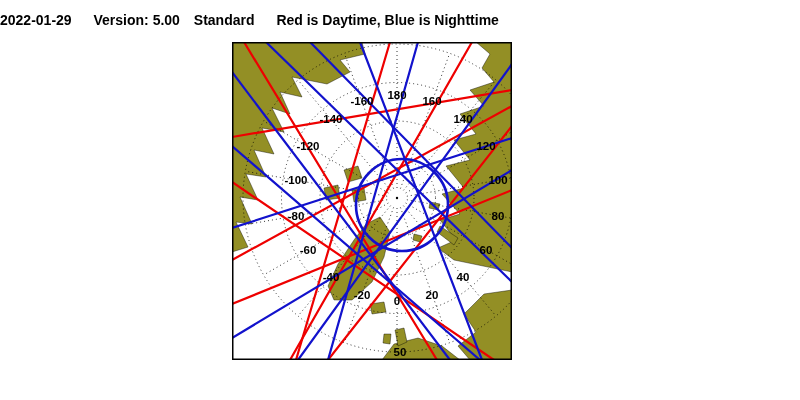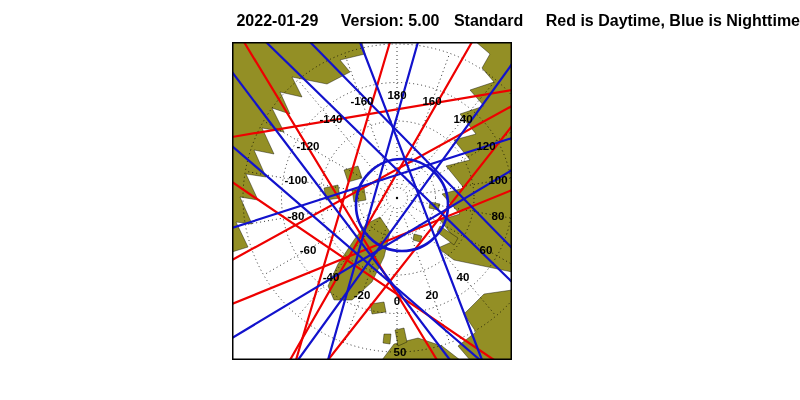--- a/index.html
+++ b/index.html
@@ -9,23 +9,23 @@
     height: 400px;
     background: #ffffff;
     overflow: hidden;
     font-family: "Liberation Sans", sans-serif;
   }
   .title {
     position: absolute;
     top: 12px;
     left: 0;
     right: 0;
-    text-align: right;
+    text-align: left;
     font-weight: bold;
-    font-size: 16px;
+    font-size: 14px;
     color: #000000;
     white-space: nowrap;
   }
   .title .sep-lg { margin-right: 18px; }
   .title .sep-sm { margin-right: 10px; }
   #map-svg {
     position: absolute;
     display: block;
   }
 </style>

